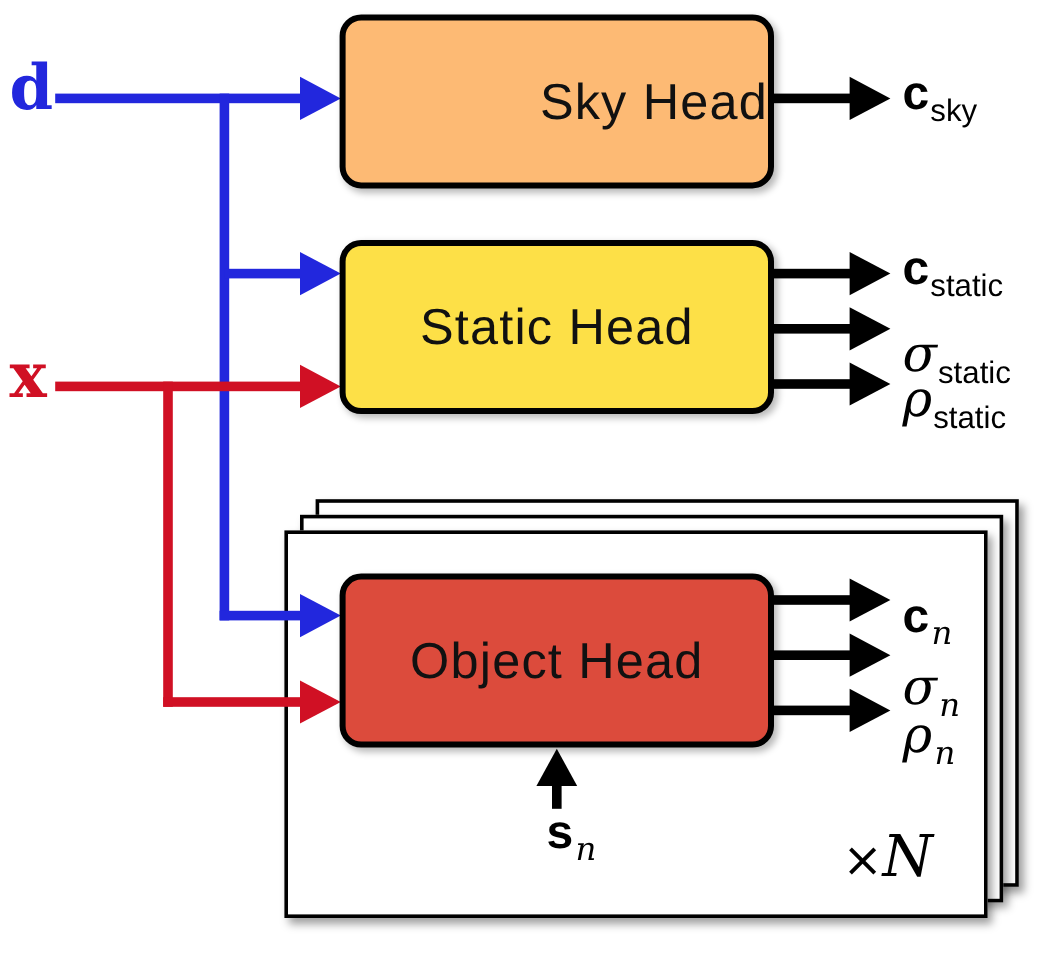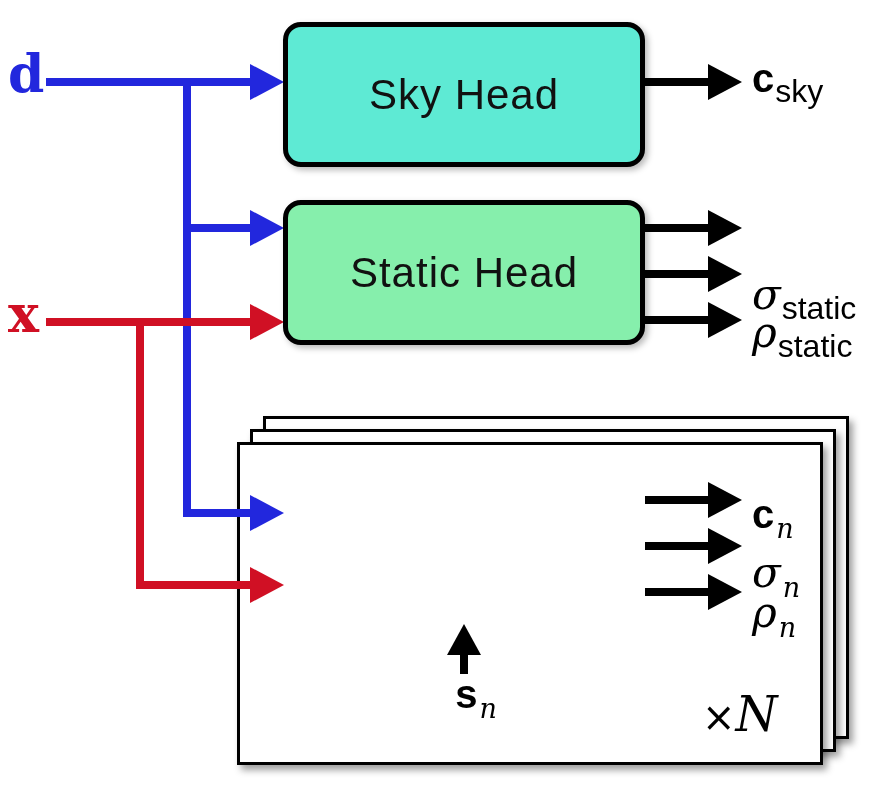--- a/index.html
+++ b/index.html
@@ -19,38 +19,38 @@
   .arr-up{position:absolute;width:0;height:0;
           border-left:17px solid transparent;border-right:17px solid transparent;
           border-bottom:31px solid #000000;}
 
   
   .head-box{position:absolute;left:283px;width:362px;height:145px;
             border:5px solid #000;border-radius:18px;box-sizing:border-box;
             display:flex;align-items:center;justify-content:center;
             box-shadow:3px 3px 6px rgba(0,0,0,0.28);}
   .head-label{font-size:42px;color:#111;letter-spacing:1px;}
-  #sky-box{top:22px;background:#5eead4;}
-  #static-box{top:200px;background:#86efac;}
+  #sky-box{top:12px;background:#fdba74;justify-content:flex-end;}
+  #static-box{top:200px;background:#fde047;}
   #object-box{top:478px;background:#dc4b3c;}
 
   
   .card{position:absolute;width:586px;height:323px;background:#ffffff;
         border:3px solid #000;box-sizing:border-box;
         box-shadow:4px 5px 7px rgba(0,0,0,0.38);}
   #card-back{left:263px;top:416px;}
   #card-mid{left:250px;top:429px;}
   #card-front{left:237px;top:442px;}
 
   
   .io-label{position:absolute;color:#000;white-space:nowrap;}
   .sym-bold-sans{font-family:"Liberation Sans",sans-serif;font-weight:bold;font-size:40px;}
   .sym-bold-serif{font-family:"DejaVu Serif",serif;font-weight:bold;font-size:52px;line-height:1;}
   .sym-greek{font-family:"DejaVu Serif",serif;font-style:italic;font-size:42px;}
-  .sub-sans{font-family:"Liberation Sans",sans-serif;font-size:32px;position:relative;top:10px;left:1px;}
+  .sub-sans{font-family:"Liberation Sans",sans-serif;font-size:26px;position:relative;top:10px;left:1px;}
   .sub-it{font-family:"DejaVu Serif",serif;font-style:italic;font-size:27px;position:relative;top:10px;left:2px;}
   #input-d{left:8px;top:48px;color:#2227dd;}
   #input-x{left:8px;top:288px;color:#d01024;}
 
   .out-row-label{position:absolute;left:752px;}
   .times-label{position:absolute;left:702px;top:686px;font-size:46px;color:#000;}
   .times-x{font-family:"DejaVu Sans",sans-serif;font-size:40px;}
   .times-n{font-family:"DejaVu Serif",serif;font-style:italic;font-size:48px;}
   #sn-label{position:absolute;left:415px;top:672px;width:80px;text-align:right;}
 </style>
@@ -76,32 +76,38 @@
   <div class="vline red" style="left:136px;top:318px;height:271px;"></div>
   <div class="hline red" style="left:136px;top:581px;width:116px;"></div>
   <div class="arr-right red-a" style="left:250px;top:567px;"></div>
 
   <div class="head-box" id="sky-box">
     <span class="head-label">Sky Head</span>
   </div>
   <div class="head-box" id="static-box">
     <span class="head-label">Static Head</span>
   </div>
+  <div class="head-box" id="object-box">
+    <span class="head-label">Object Head</span>
+  </div>
 
   <div class="io-label sym-bold-serif" id="input-d">d</div>
   <div class="io-label sym-bold-serif" id="input-x">x</div>
 
   <div class="hline black" style="left:645px;top:78px;width:65px;"></div>
   <div class="arr-right black-a" style="left:708px;top:64px;"></div>
   <div class="io-label out-row-label" style="top:56px;">
     <span class="sym-bold-sans">c</span><span class="sub-sans">sky</span>
   </div>
 
   <div class="hline black" style="left:645px;top:224px;width:65px;"></div>
   <div class="arr-right black-a" style="left:708px;top:210px;"></div>
+  <div class="io-label out-row-label" style="top:202px;">
+    <span class="sym-bold-sans">c</span><span class="sub-sans">static</span>
+  </div>
 
   <div class="hline black" style="left:645px;top:270px;width:65px;"></div>
   <div class="arr-right black-a" style="left:708px;top:256px;"></div>
   <div class="io-label out-row-label" style="top:246px;margin-top:24px;">
     <span class="sym-greek">σ</span><span class="sub-sans">static</span>
   </div>
 
   <div class="hline black" style="left:645px;top:316px;width:65px;"></div>
   <div class="arr-right black-a" style="left:708px;top:302px;"></div>
   <div class="io-label out-row-label" style="top:308px;">

